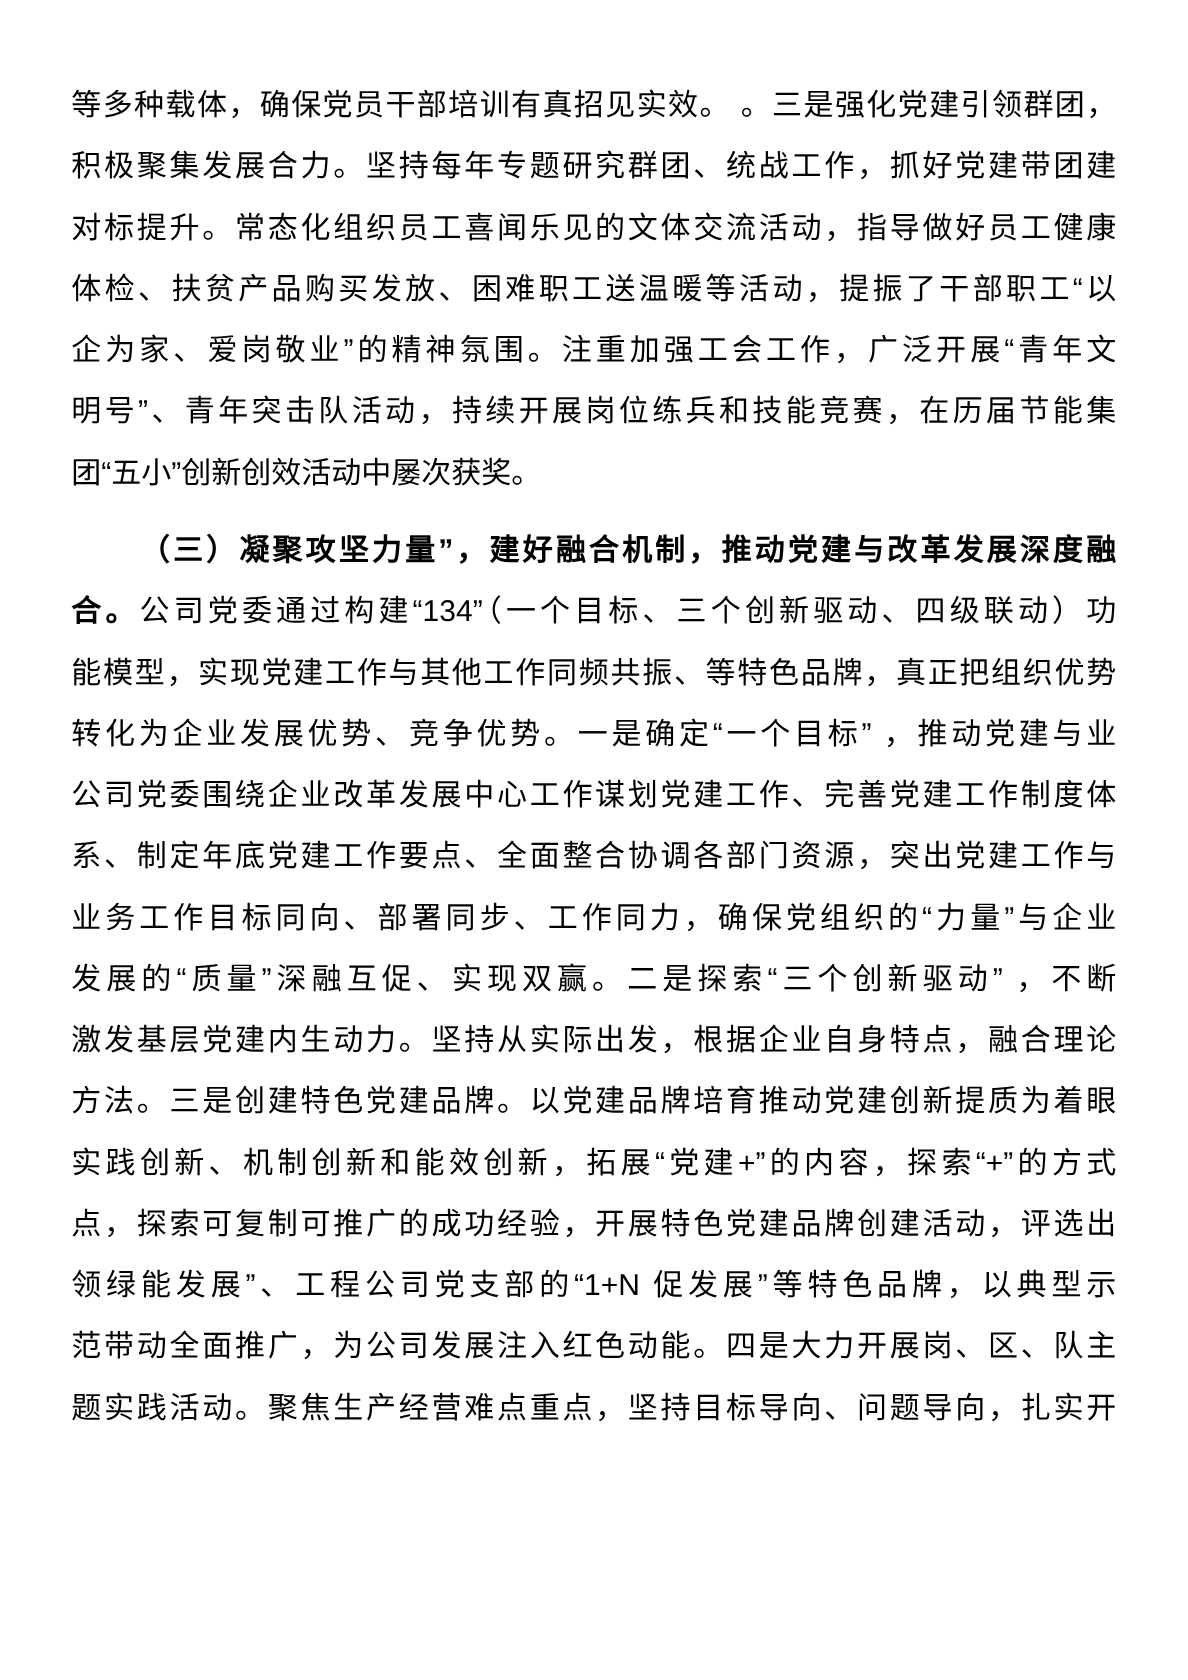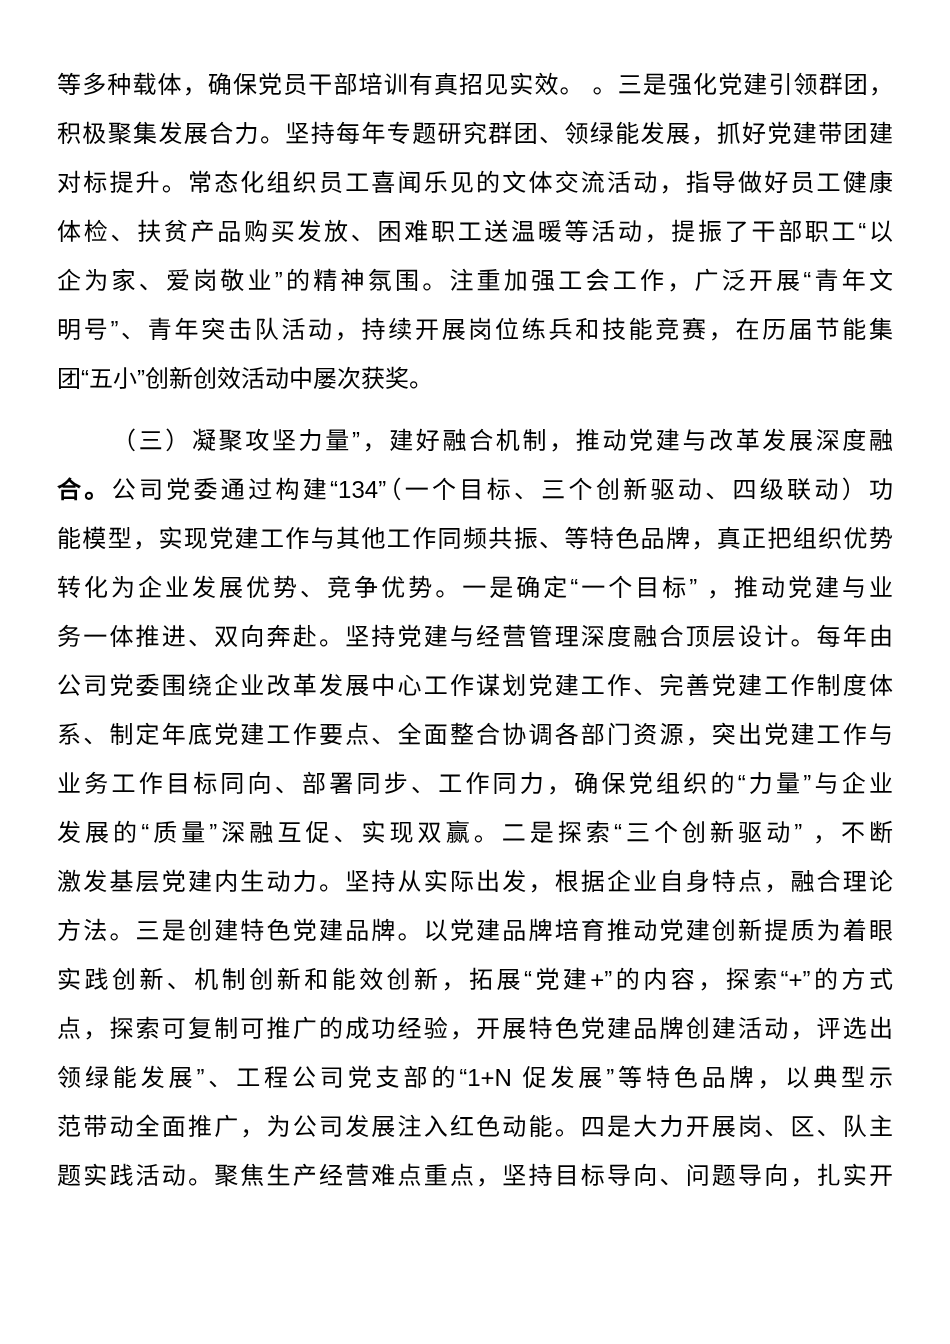--- a/index.html
+++ b/index.html
@@ -32,49 +32,48 @@
     color: #000000;
     text-align: justify;
     text-align-last: justify;
     white-space: nowrap;
   }
   .line.last-of-para {
     text-align: center;
     text-align-last: left;
   }
   .line.heading {
-    font-weight: 400;
+    font-weight: 700;
     margin-top: 13px;
     text-indent: 55px;
   }
   .bold {
     font-weight: 700;
   }
 </style>
 </head>
 <body>
 
 <div class="page">
   <div class="text-block">
 
     <p class="line">等多种载体，确保党员干部培训有真招见实效。 。三是强化党建引领群团，</p>
-    <p class="line">积极聚集发展合力。坚持每年专题研究群团、领绿能发展，抓好党建带团建</p>
+    <p class="line">积极聚集发展合力。坚持每年专题研究群团、统战工作，抓好党建带团建</p>
     <p class="line">对标提升。常态化组织员工喜闻乐见的文体交流活动，指导做好员工健康</p>
     <p class="line">体检、扶贫产品购买发放、困难职工送温暖等活动，提振了干部职工“以</p>
     <p class="line">企为家、爱岗敬业”的精神氛围。注重加强工会工作，广泛开展“青年文</p>
     <p class="line">明号”、青年突击队活动，持续开展岗位练兵和技能竞赛，在历届节能集</p>
     <p class="line last-of-para">团“五小”创新创效活动中屡次获奖。</p>
 
     <p class="line heading">（三）凝聚攻坚力量”，建好融合机制，推动党建与改革发展深度融</p>
 
     <p class="line"><span class="bold">合。</span><span>公司党委通过构建“134”（一个目标、三个创新驱动、四级联动）功</span></p>
 
     <p class="line">能模型，实现党建工作与其他工作同频共振、等特色品牌，真正把组织优势</p>
     <p class="line">转化为企业发展优势、竞争优势。一是确定“一个目标” ，推动党建与业</p>
-    <p class="line">务一体推进、双向奔赴。坚持党建与经营管理深度融合顶层设计。每年由</p>
     <p class="line">公司党委围绕企业改革发展中心工作谋划党建工作、完善党建工作制度体</p>
     <p class="line">系、制定年底党建工作要点、全面整合协调各部门资源，突出党建工作与</p>
     <p class="line">业务工作目标同向、部署同步、工作同力，确保党组织的“力量”与企业</p>
     <p class="line">发展的“质量”深融互促、实现双赢。二是探索“三个创新驱动” ，不断</p>
     <p class="line">激发基层党建内生动力。坚持从实际出发，根据企业自身特点，融合理论</p>
     <p class="line">方法。三是创建特色党建品牌。以党建品牌培育推动党建创新提质为着眼</p>
     <p class="line">实践创新、机制创新和能效创新，拓展“党建+”的内容，探索“+”的方式</p>
     <p class="line">点，探索可复制可推广的成功经验，开展特色党建品牌创建活动，评选出</p>
     <p class="line">领绿能发展”、工程公司党支部的“1+N 促发展”等特色品牌，以典型示</p>
     <p class="line">范带动全面推广，为公司发展注入红色动能。四是大力开展岗、区、队主</p>

